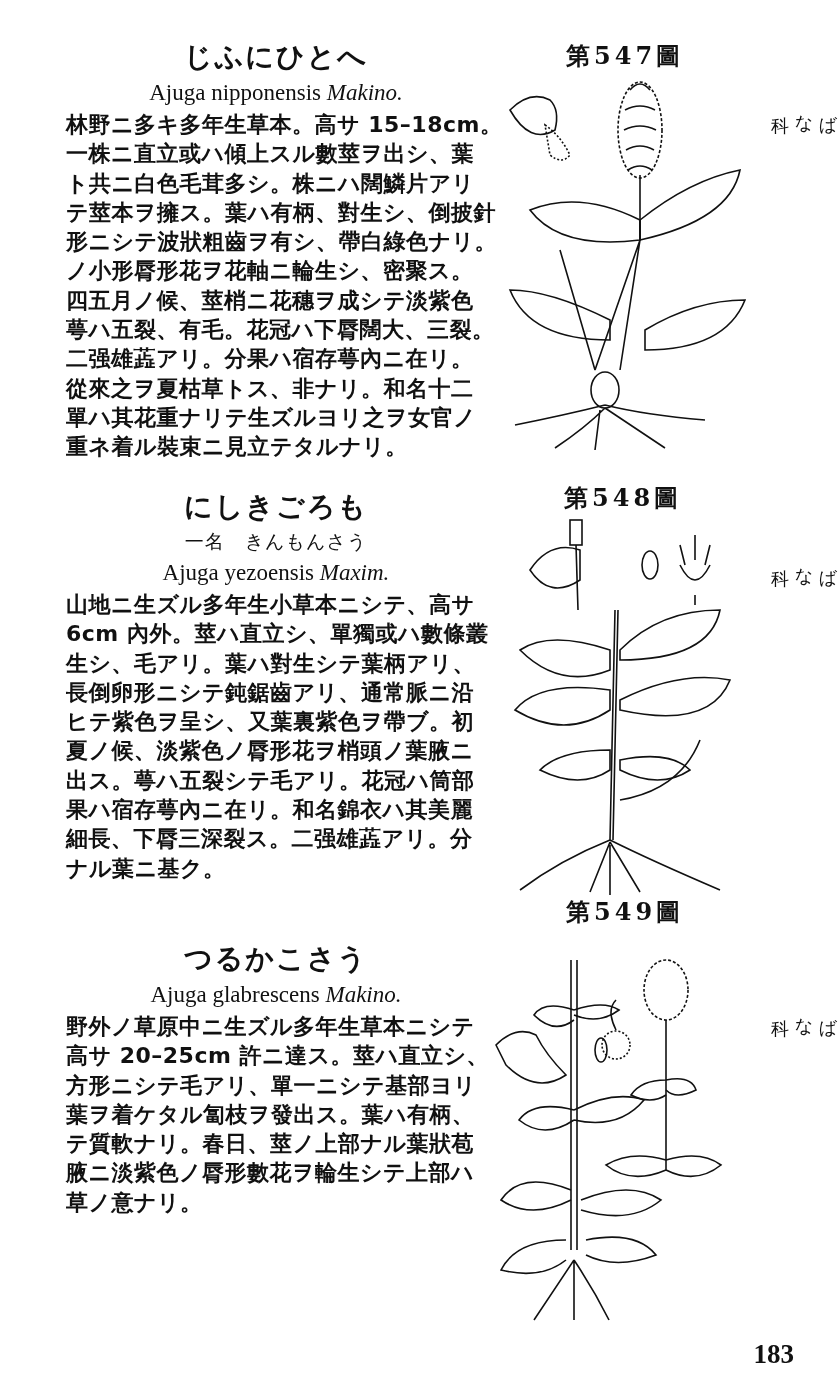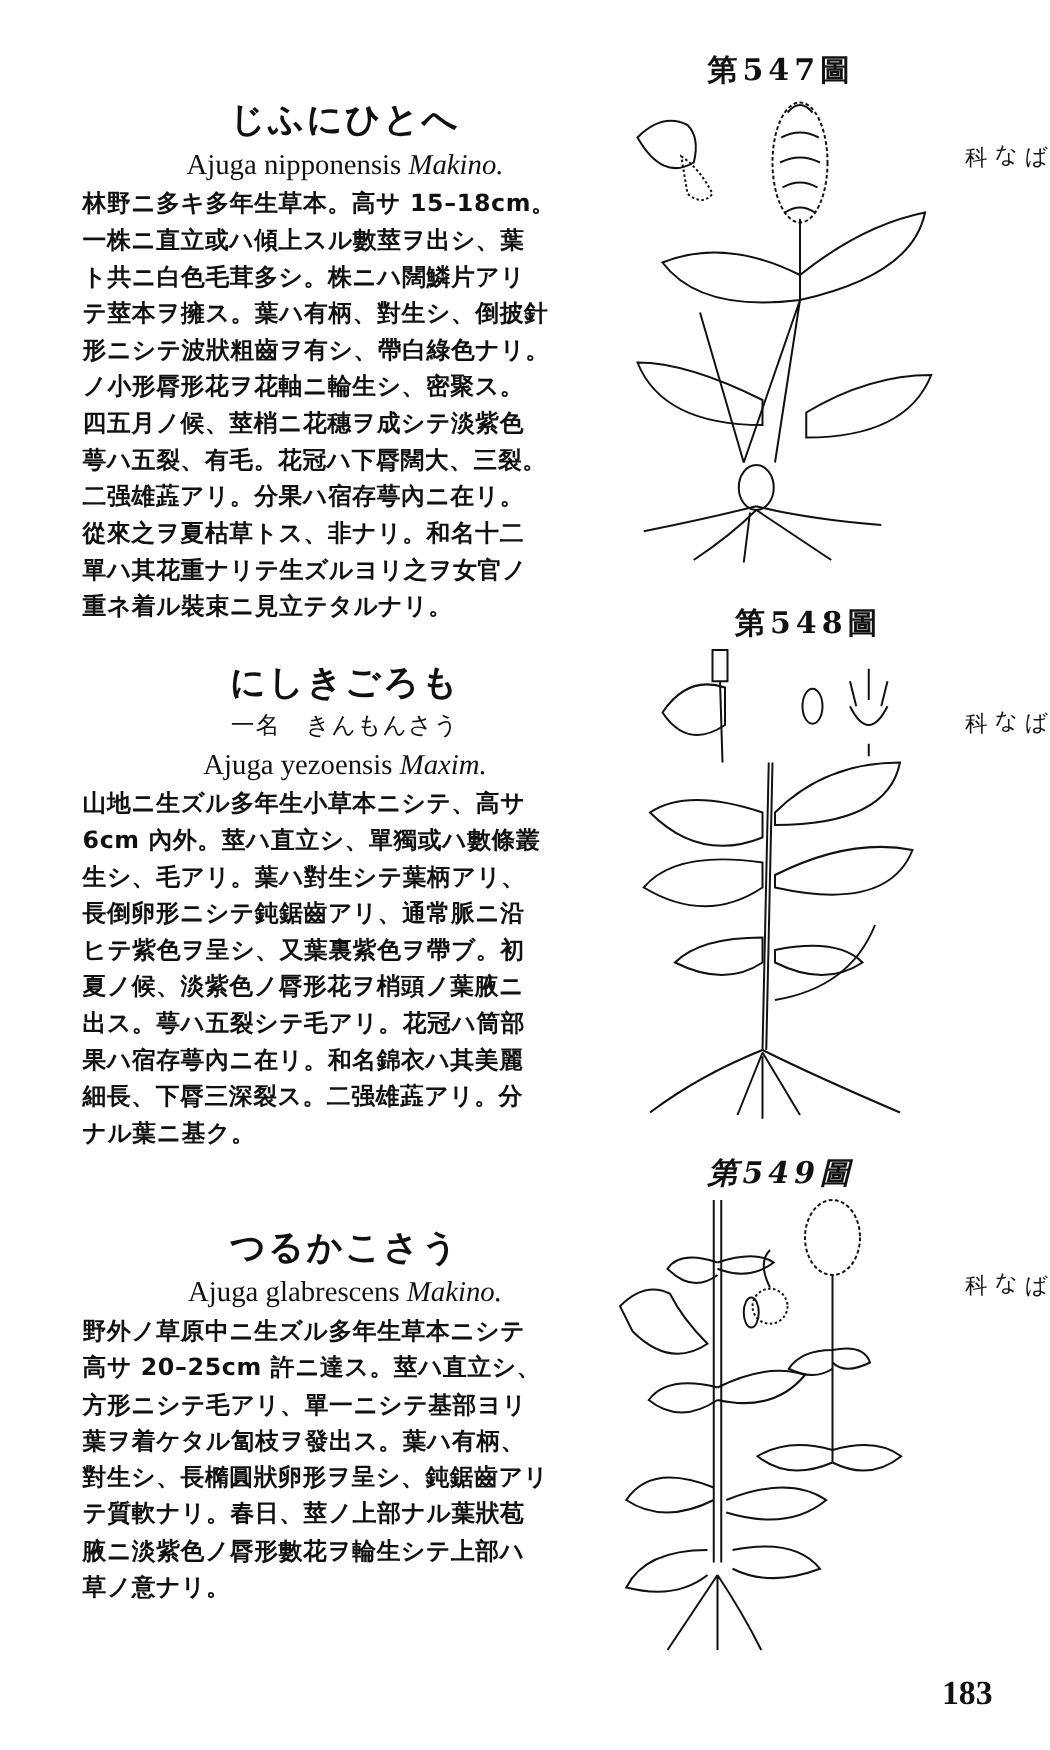--- a/index.html
+++ b/index.html
@@ -1,23 +1,23 @@
 <!DOCTYPE html>
 <html><head>
 <meta charset="utf-8">
 <style>
   html, body { margin: 0; padding: 0; background: #ffffff; }
   body { width: 840px; height: 1400px; position: relative; overflow: hidden; color: #111; font-family: "DejaVu Serif", serif; }
   .entry { position: absolute; left: 0; width: 840px; }
-  .text-col { position: absolute; left: 66px; width: 420px; margin-top: 39px; }
+  .text-col { position: absolute; left: 66px; width: 420px; }
   .title { text-align: center; font-family: "DejaVu Sans", sans-serif; font-weight: bold; font-size: 28px; letter-spacing: 2px; height: 38px; line-height: 38px; }
   .alias { text-align: center; font-family: "DejaVu Serif", serif; font-size: 19px; height: 30px; line-height: 30px; letter-spacing: 1px; }
   .sci { text-align: center; font-family: "Liberation Serif", serif; font-size: 23px; height: 34px; line-height: 34px; }
   .sci i { font-style: italic; }
-  .desc { font-family: "DejaVu Sans", sans-serif; font-weight: bold; font-size: 19px; line-height: 29.3px; letter-spacing: 0.5px; }
+  .desc { font-family: "DejaVu Sans", sans-serif; font-weight: bold; font-size: 22px; line-height: 29.3px; letter-spacing: 0.5px; }
   .desc .line { white-space: nowrap; display: block; }
   .fig-label { position: absolute; font-family: "DejaVu Serif", serif; font-size: 24px; font-weight: bold; letter-spacing: 4px; }
   .family { position: absolute; font-family: "DejaVu Sans", sans-serif; font-size: 18px; writing-mode: vertical-rl; letter-spacing: 2px; }
   .illus { position: absolute; }
   .page-num { position: absolute; right: 46px; bottom: 30px; font-family: "Liberation Serif", serif; font-weight: bold; font-size: 27px; }
 </style>
 </head>
 <body>
 
 <div class="entry" style="top:0;">
@@ -75,21 +75,21 @@
       <span class="line">生シ、毛アリ。葉ハ對生シテ葉柄アリ、</span>
       <span class="line">長倒卵形ニシテ鈍鋸齒アリ、通常脈ニ沿</span>
       <span class="line">ヒテ紫色ヲ呈シ、又葉裏紫色ヲ帶ブ。初</span>
       <span class="line">夏ノ候、淡紫色ノ脣形花ヲ梢頭ノ葉腋ニ</span>
       <span class="line">出ス。萼ハ五裂シテ毛アリ。花冠ハ筒部</span>
       <span class="line">果ハ宿存萼內ニ在リ。和名錦衣ハ其美麗</span>
       <span class="line">細長、下脣三深裂ス。二强雄蕋アリ。分</span>
       <span class="line">ナル葉ニ基ク。</span>
     </div>
   </div>
-  <div class="fig-label" style="left:588px; top:482px;">第548圖</div>
+  <div class="fig-label" style="left:564px; top:482px;">第548圖</div>
   <div class="family" style="left:768px; top:555px;">くちびるばな科</div>
   <svg class="illus" style="left:510px; top:510px;" width="250" height="390" viewBox="0 0 250 390">
     <g fill="none" stroke="#111" stroke-width="1.6">
 
       <path d="M20 60 q20 -30 50 -20 l0 30 q-30 20 -50 -10z"></path>
       <rect x="60" y="10" width="12" height="25"></rect>
       <line x1="66" y1="35" x2="68" y2="100"></line>
 
       <ellipse cx="140" cy="55" rx="8" ry="14"></ellipse>
       <path d="M170 55 q15 30 30 0 M175 55 l-5 -20 M185 50 l0 -25 M195 55 l5 -20 M185 85 l0 10"></path>
@@ -111,27 +111,26 @@
 
 <div class="entry" style="top:0;">
   <div class="text-col" style="top:940px;">
     <div class="title">つるかこさう</div>
     <div class="sci"><span>Ajuga glabrescens</span> <i>Makino.</i></div>
     <div class="desc">
       <span class="line">野外ノ草原中ニ生ズル多年生草本ニシテ</span>
       <span class="line">高サ 20–25cm 許ニ達ス。莖ハ直立シ、</span>
       <span class="line">方形ニシテ毛アリ、單一ニシテ基部ヨリ</span>
       <span class="line">葉ヲ着ケタル匐枝ヲ發出ス。葉ハ有柄、</span>
-      <span class="line">對生シ、長橢圓狀卵形ヲ呈シ、鈍鋸齒アリ</span>
       <span class="line">テ質軟ナリ。春日、莖ノ上部ナル葉狀苞</span>
       <span class="line">腋ニ淡紫色ノ脣形數花ヲ輪生シテ上部ハ</span>
       <span class="line">草ノ意ナリ。</span>
     </div>
   </div>
-  <div class="fig-label" style="left:566px; top:922px;font-style:italic;">第549圖</div>
+  <div class="fig-label" style="left:566px; top:896px;">第549圖</div>
   <div class="family" style="left:768px; top:1005px;">くちびるばな科</div>
   <svg class="illus" style="left:486px; top:950px;" width="270" height="380" viewBox="0 0 270 380">
     <g fill="none" stroke="#111" stroke-width="1.6">
 
       <path d="M85 10 L85 300 M91 10 L91 300"></path>
       <path d="M88 60 q-30 -10 -40 5 q20 20 40 5 M88 60 q30 -10 45 0 q-20 15 -45 5"></path>
       <path d="M88 160 q-40 -10 -55 10 q25 20 55 0 M88 160 q40 -20 70 -10 q-25 30 -70 20"></path>
 
       <path d="M10 95 q20 -20 40 -10 q10 20 30 40 q-30 20 -60 -10z"></path>
 

